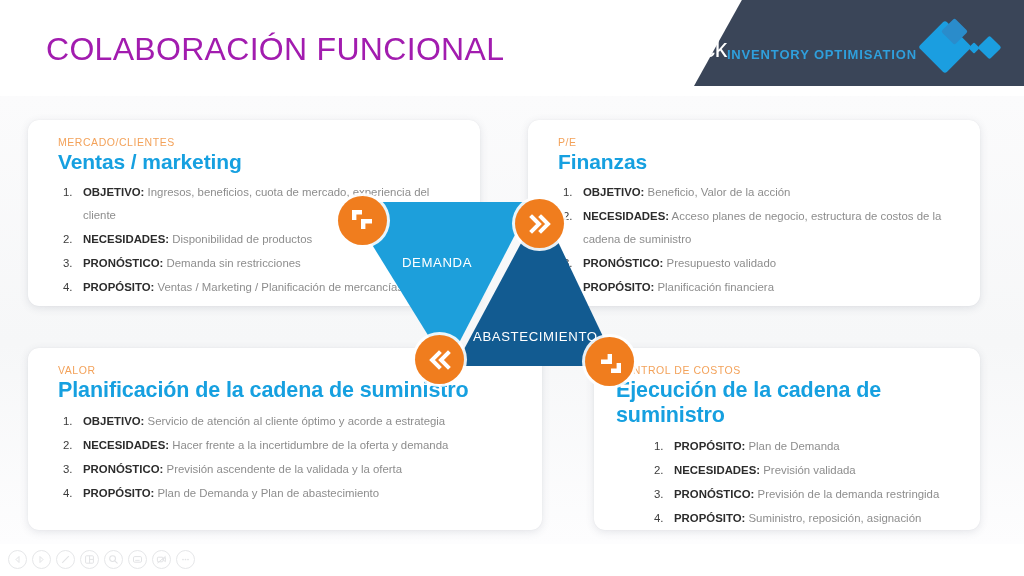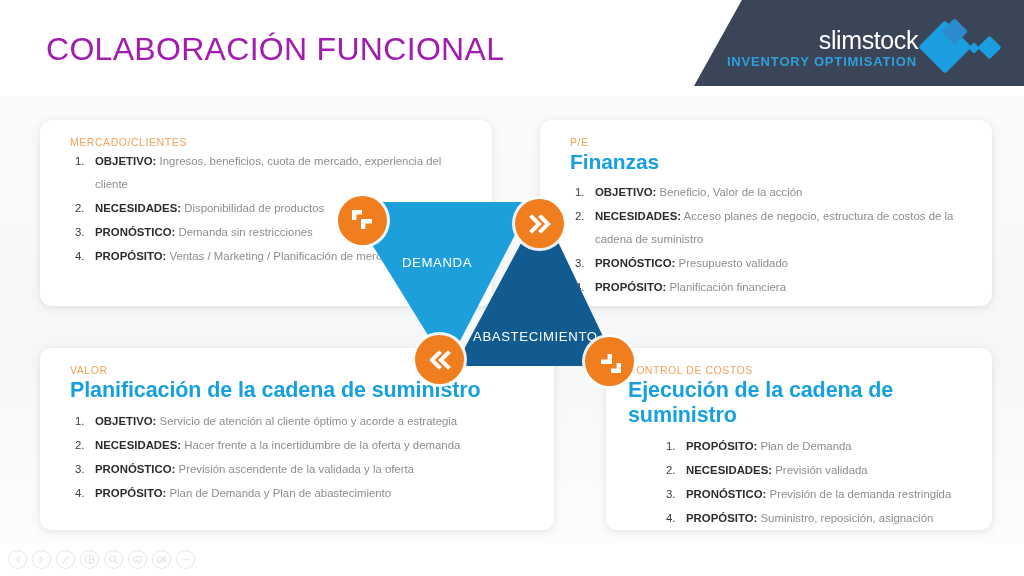--- a/index.html
+++ b/index.html
@@ -45,21 +45,21 @@
 
   .logo-wrap {
     position: absolute;
     top: 21px; right: 14px;
     display: flex;
     align-items: center;
     gap: 6px;
   }
   .logo-text-block {
     display: flex;
-    flex-direction: column;
+    flex-direction: row;
     align-items: flex-end;
     line-height: 1;
   }
   .logo-word {
     font-size: 25px;
     letter-spacing: -0.4px;
     color: #ffffff;
     font-weight: 400;
   }
   .logo-tag {
@@ -90,21 +90,20 @@
     color: #a21caf;
     letter-spacing: 0.3px;
   }
 
   
   .card {
     position: absolute;
     background: #ffffff;
     border-radius: 11px;
     box-shadow: 0 2px 9px rgba(60,70,90,0.13), 0 0 1px rgba(60,70,90,0.10);
-    margin-left: 12px;
   }
   .card-tl { left: 28px;  top: 120px; width: 452px; height: 186px; }
   .card-tr { left: 528px; top: 120px; width: 452px; height: 186px; }
   .card-bl { left: 28px;  top: 348px; width: 514px; height: 182px; }
   .card-br { left: 594px; top: 348px; width: 386px; height: 182px; }
 
   .card-inner { padding: 16px 20px 0 30px; }
   .card-inner.br { padding: 16px 18px 0 22px; }
 
   .eyebrow {
@@ -235,20 +234,21 @@
       <span class="dia dot"></span>
       <span class="dia small"></span>
     </div>
   </div>
 
   <h1 class="page-title">COLABORACIÓN FUNCIONAL</h1>
 
   <div class="card card-tl">
     <div class="card-inner">
       <div class="eyebrow">MERCADO/CLIENTES</div>
+      <div class="card-title">Ventas / marketing</div>
       <ol class="points">
           <li><span class="lead">OBJETIVO:</span><span> Ingresos, beneficios, cuota de mercado, experiencia del cliente</span></li>
           <li><span class="lead">NECESIDADES:</span><span> Disponibilidad de productos</span></li>
           <li><span class="lead">PRONÓSTICO:</span><span> Demanda sin restricciones</span></li>
           <li><span class="lead">PROPÓSITO:</span><span> Ventas / Marketing / Planificación de mercancías</span></li>
         </ol>
     </div>
   </div>
 
   <div class="card card-tr">

